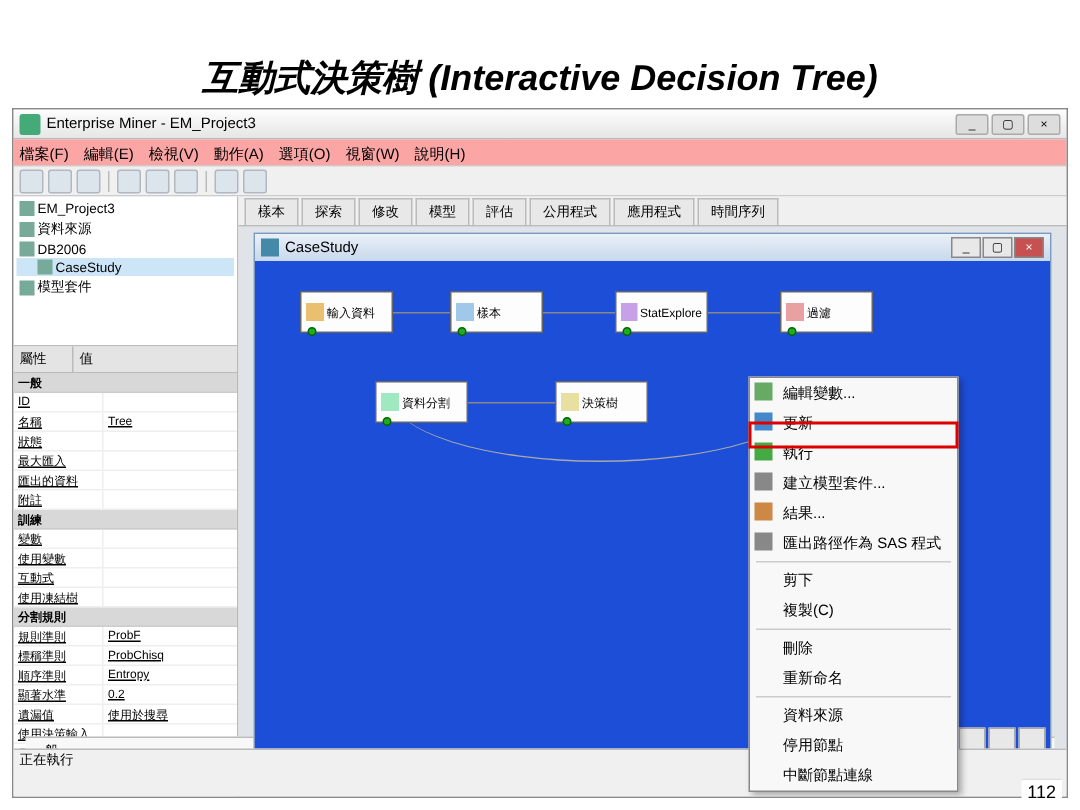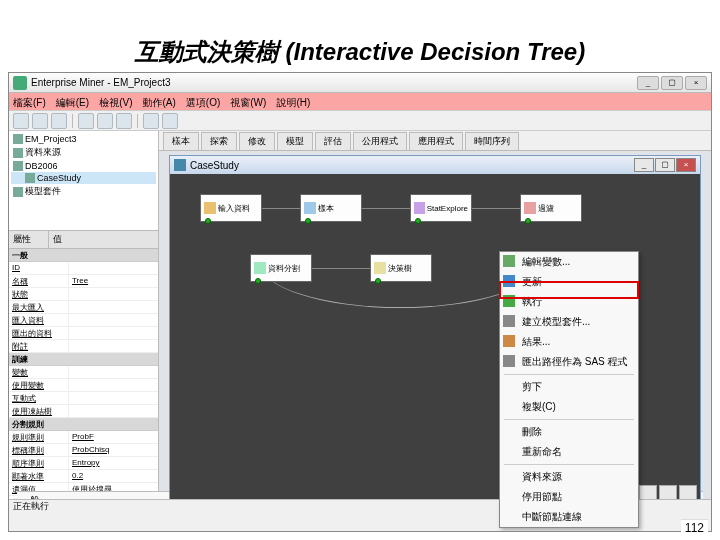--- a/index.html
+++ b/index.html
@@ -32,21 +32,21 @@
 .tabs-bar { height: 20px; display: flex; align-items: center; padding: 0 4px; gap: 2px; background: #f0f0f0; border-bottom: 1px solid #bbb; }
 .tab { padding: 2px 8px; font-size: 9px; background: #e8e8e8; border: 1px solid #bbb; border-bottom: none; }
 .canvas-container { flex: 1; position: relative; padding: 4px; }
 .inner-window { position: absolute; left: 10px; top: 4px; right: 10px; bottom: 30px; background: #fff; border: 1px solid #7a9ac0; }
 .inner-titlebar { height: 18px; background: linear-gradient(#eaf0f8,#c8d8ec); display: flex; align-items: center; padding: 0 4px; font-size: 10px; }
 .inner-titlebar .win-controls { margin-left: auto; display: flex; gap: 1px; }
 .iwb { width: 20px; height: 14px; border: 1px solid #888; font-size: 8px; text-align: center; line-height: 12px; }
 .iwb.min { background: #e8e8e8; }
 .iwb.max { background: #e8e8e8; }
 .iwb.close { background: #c75050; color: #fff; }
-.diagram { position: relative; height: calc(100% - 18px); background: #404040; }
+.diagram { position: relative; height: calc(100% - 18px); background: #1d4ed8; }
 .node { position: absolute; width: 62px; height: 28px; border: 1px solid #666; background: #fdfdfd; display: flex; align-items: center; font-size: 8px; padding: 0 3px; gap: 2px; }
 .node .dot { position: absolute; bottom: -3px; left: 4px; width: 6px; height: 6px; background: #2a2; border-radius: 50%; border: 1px solid #060; }
 .node-icon { width: 12px; height: 12px; display: inline-block; }
 .line { position: absolute; height: 1px; background: #888; }
 .curve { position: absolute; border: 1px solid #aaa; border-radius: 50%; border-top: none; border-right: none; }
 .context-menu { position: absolute; left: 340px; top: 100px; width: 140px; background: #f8f8f8; border: 1px solid #888; box-shadow: 2px 2px 4px rgba(0,0,0,0.3); font-size: 10px; z-index: 10; }
 .cm-item { padding: 3px 6px 3px 22px; position: relative; white-space: nowrap; }
 .cm-sep { height: 1px; background: #ccc; margin: 2px 4px; }
 .cm-icon { position: absolute; left: 3px; top: 3px; width: 12px; height: 12px; }
 .highlight-box { position: absolute; border: 2px solid #d00; z-index: 11; }
@@ -134,24 +134,20 @@
           </div>
           <div class="prop-row">
             <div>狀態</div>
             <div></div>
           </div>
           <div class="prop-row">
             <div>最大匯入</div>
             <div></div>
           </div>
           <div class="prop-row">
-            <div>匯入資料</div>
-            <div></div>
-          </div>
-          <div class="prop-row">
             <div>匯出的資料</div>
             <div></div>
           </div>
           <div class="prop-row">
             <div>附註</div>
             <div></div>
           </div>
           <div class="prop-section">訓練</div>
           <div class="prop-row">
             <div>變數</div>

